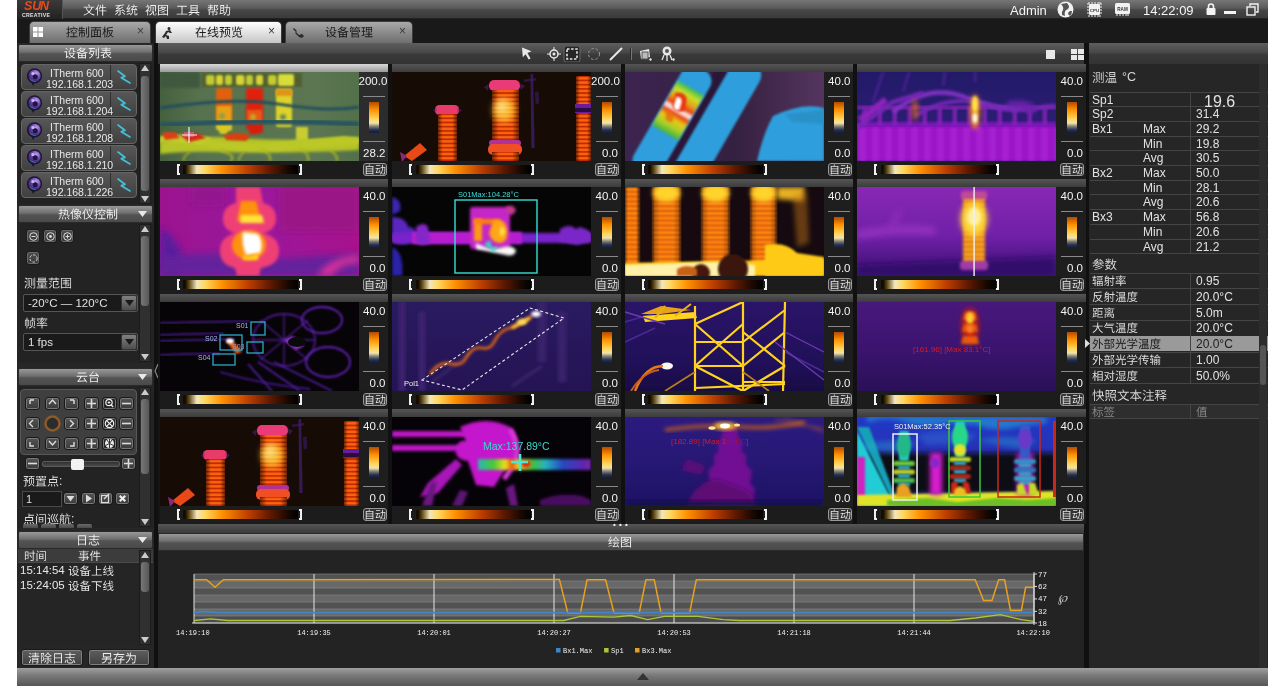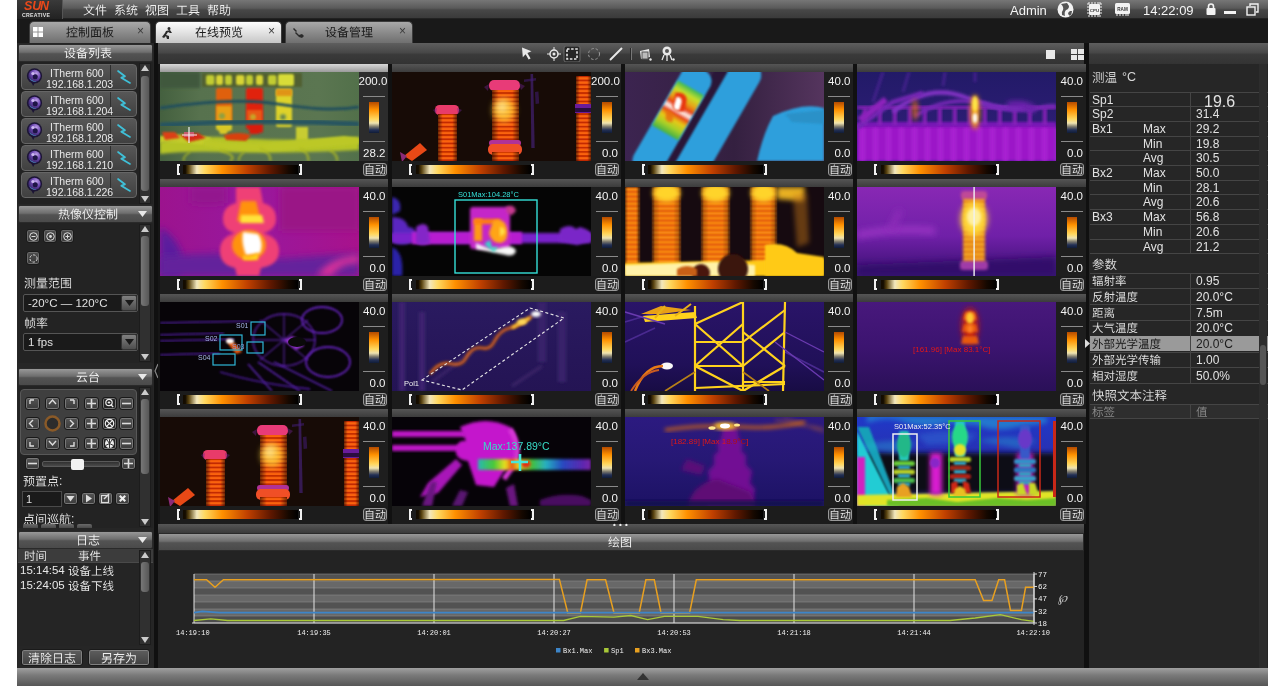--- a/index.html
+++ b/index.html
@@ -1564,21 +1564,21 @@
     <use href="#z5c04" x="100"></use>
     <use href="#z6e29" x="200"></use>
     <use href="#z5ea6" x="300"></use>
   </svg>
 <div style="position:absolute;left:1196px;top:290.8px;font-size:12px;color:#e2e2e2;white-space:pre;line-height:1;">20.0°C</div>
 <div class="a" style="left:1090px;top:319.9px;width:178px;height:1px;background:#454545"></div>
 <svg style="position:absolute;left:1092px;top:306.6px;" width="23" height="11.5" viewBox="0 0 200 100" fill="#e2e2e2">
     <use href="#z8ddd"></use>
     <use href="#z79bb" x="100"></use>
   </svg>
-<div style="position:absolute;left:1196px;top:306.6px;font-size:12px;color:#e2e2e2;white-space:pre;line-height:1;">7.5m</div>
+<div style="position:absolute;left:1196px;top:306.6px;font-size:12px;color:#e2e2e2;white-space:pre;line-height:1;">5.0m</div>
 <div class="a" style="left:1090px;top:335.7px;width:178px;height:1px;background:#454545"></div>
 <svg style="position:absolute;left:1092px;top:322.4px;" width="46" height="11.5" viewBox="0 0 400 100" fill="#e2e2e2">
     <use href="#z5927"></use>
     <use href="#z6c14" x="100"></use>
     <use href="#z6e29" x="200"></use>
     <use href="#z5ea6" x="300"></use>
   </svg>
 <div style="position:absolute;left:1196px;top:322.4px;font-size:12px;color:#e2e2e2;white-space:pre;line-height:1;">20.0°C</div>
 <div class="a" style="left:1090px;top:335.7px;width:178px;height:15.8px;background:#9a9a9a"></div>
 <svg class="a" style="left:1085px;top:338.7px" width="5" height="9" viewBox="0 0 5 9">

